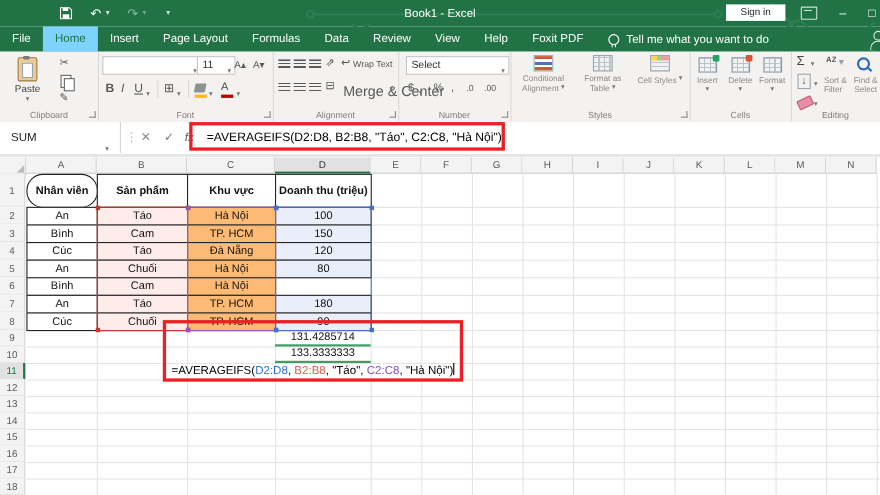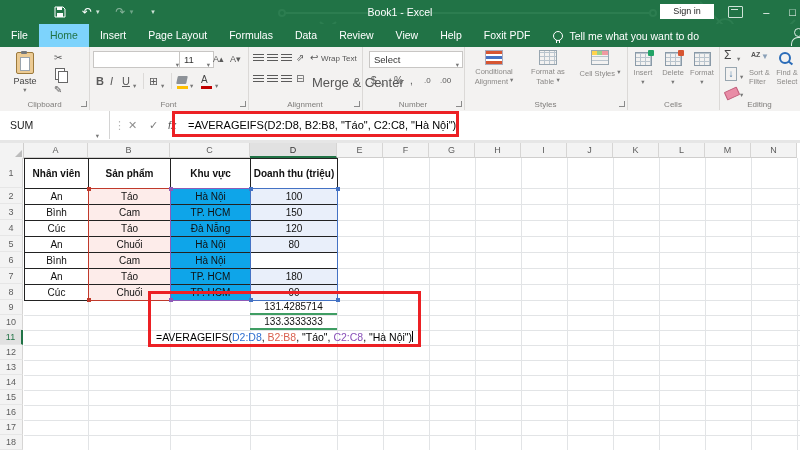--- a/index.html
+++ b/index.html
@@ -83,21 +83,21 @@
       font-size:9px;color:#5c5c5c;text-align:center;line-height:15px;box-sizing:border-box}
   .ch.sel{background:#e1e1e1;border-bottom:2px solid #217346;color:#333}
   .rh{position:absolute;left:0;width:23px;background:#f3f3f3;border-right:1px solid #d6d5d4;border-bottom:1px solid #e6e6e6;
       font-size:9px;color:#5c5c5c;text-align:center;box-sizing:border-box}
   .rh.act{background:#e1e1e1;border-right:2px solid #217346;color:#217346}
   .vln{position:absolute;width:1px;background:#e2e4e6;top:15px}
   .hln{position:absolute;height:1px;background:#e2e4e6;left:24px;right:0}
   .tc{position:absolute;border:1.5px solid #222;background:#fff;font-size:10px;color:#111;
       display:flex;align-items:center;justify-content:center;box-sizing:border-box;text-align:center}
   .tc.hdr{font-weight:bold;line-height:11px;padding:0 2px}
-  .tc.f1{background:#fdecea}.tc.f2{background:#0ea5e9}.tc.f3{background:#e9effa}
+  .tc.f1{background:#fdecea}.tc.f2{background:#fdba74}.tc.f3{background:#e9effa}
   .rng{position:absolute;box-sizing:border-box;pointer-events:none;z-index:5}
   .dot{position:absolute;width:4px;height:4px}
   .res{position:absolute;font-size:10px;color:#111;display:flex;align-items:center;justify-content:center;
        border-bottom:2px solid #3f9d63;box-sizing:border-box}
   .cellformula{position:absolute;font-size:10.5px;line-height:15px;white-space:nowrap;z-index:6}
   .cursor{display:inline-block;width:1px;height:11px;background:#000;vertical-align:-1px}
   .e1edge{position:absolute;left:336px;top:15px;width:2px;height:30px;background:#217346}
 </style>
 </head>
 <body>
@@ -363,21 +363,21 @@
       <div class="rh" style="top: 157px; height: 15px; line-height: 15px;">9</div>
       <div class="rh" style="top: 172px; height: 15px; line-height: 15px;">10</div>
       <div class="rh act" style="top: 187px; height: 15px; line-height: 15px;">11</div>
       <div class="rh" style="top: 202px; height: 15px; line-height: 15px;">12</div>
       <div class="rh" style="top: 217px; height: 15px; line-height: 15px;">13</div>
       <div class="rh" style="top: 232px; height: 15px; line-height: 15px;">14</div>
       <div class="rh" style="top: 247px; height: 15px; line-height: 15px;">15</div>
       <div class="rh" style="top: 262px; height: 15px; line-height: 15px;">16</div>
       <div class="rh" style="top: 277px; height: 15px; line-height: 15px;">17</div>
       <div class="rh" style="top: 292px; height: 15px; line-height: 15px;">18</div>
-      <div class="tc hdr" style="left: 24px; top: 15px; width: 65px; height: 31px;">Nhân viên</div>
+      <div class="tc hdr" style="left: 24px; top: 15px; width: 65px; height: 31px; border-radius: 15px;">Nhân viên</div>
       <div class="tc hdr" style="left: 88px; top: 15px; width: 83px; height: 31px;">Sản phẩm</div>
       <div class="tc hdr" style="left: 170px; top: 15px; width: 81px; height: 31px;">Khu vực</div>
       <div class="tc hdr" style="left: 250px; top: 15px; width: 88px; height: 31px;">Doanh thu (triệu)</div>
       <div class="tc" style="left: 24px; top: 45px; width: 65px; height: 17px;">An</div>
       <div class="tc f1" style="left: 88px; top: 45px; width: 83px; height: 17px;">Táo</div>
       <div class="tc f2" style="left: 170px; top: 45px; width: 81px; height: 17px;">Hà Nội</div>
       <div class="tc f3" style="left: 250px; top: 45px; width: 88px; height: 17px;">100</div>
       <div class="tc" style="left: 24px; top: 61px; width: 65px; height: 17px;">Bình</div>
       <div class="tc f1" style="left: 88px; top: 61px; width: 83px; height: 17px;">Cam</div>
       <div class="tc f2" style="left: 170px; top: 61px; width: 81px; height: 17px;">TP. HCM</div>

